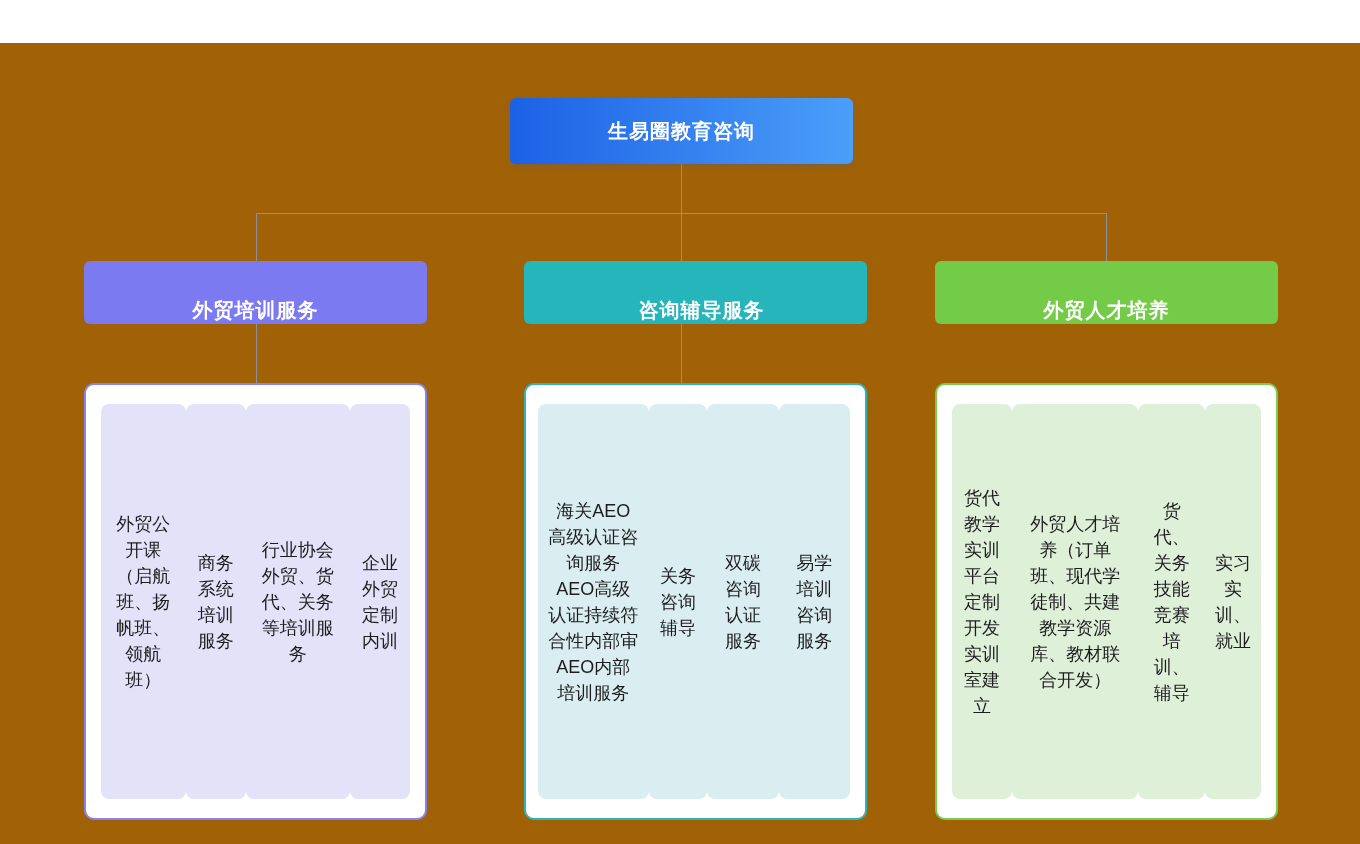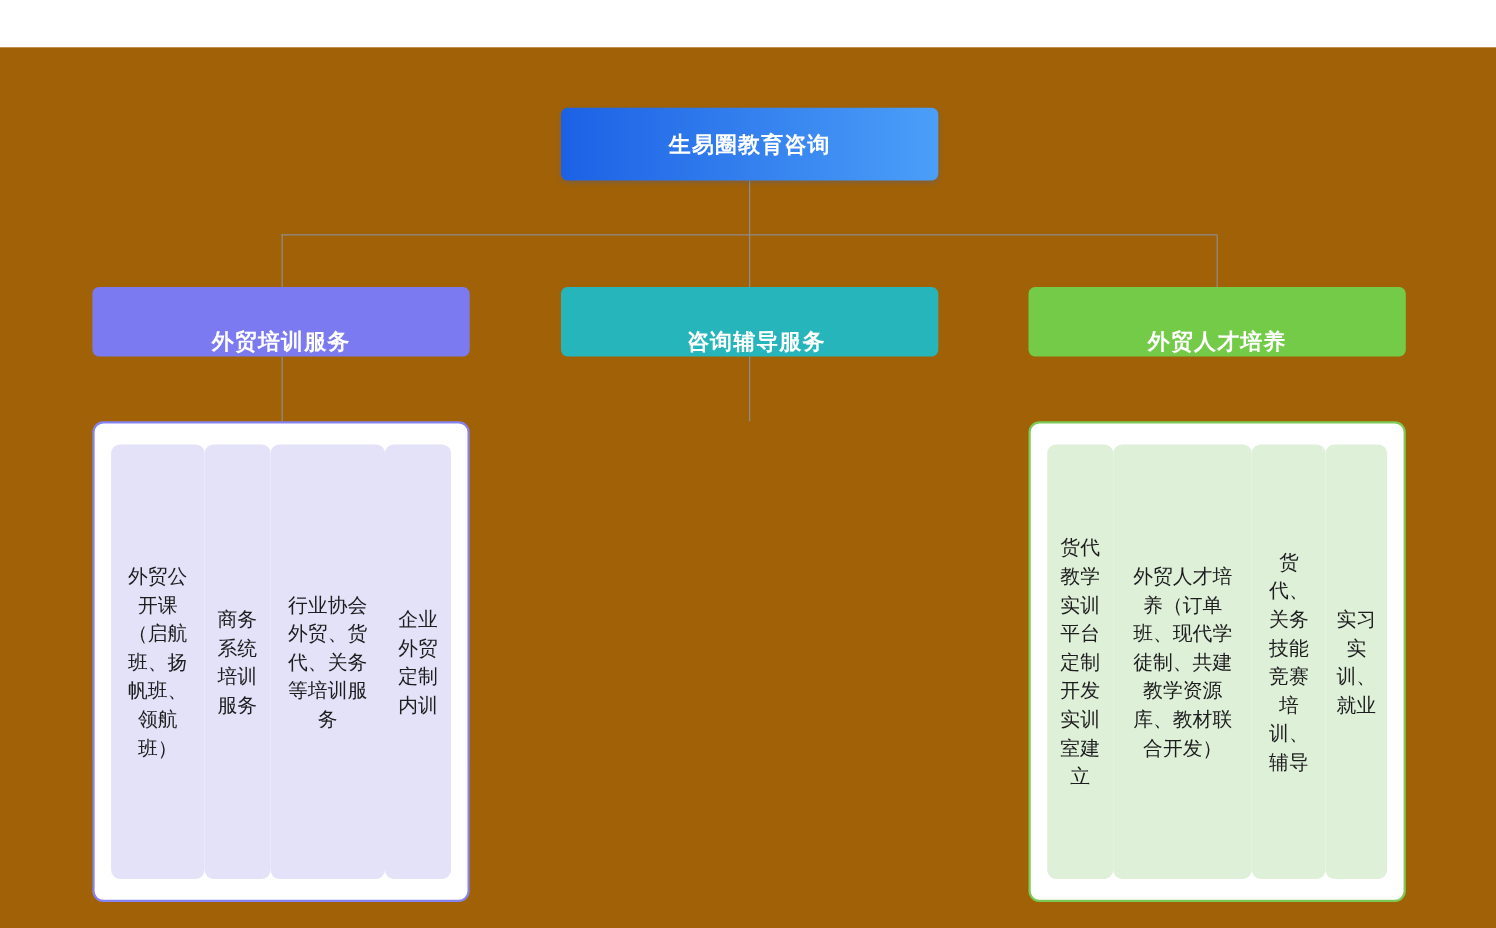--- a/index.html
+++ b/index.html
@@ -39,21 +39,21 @@
   }
   .leaf-item {
     min-height: 76px; border-radius: 8px; background: var(--item-bg);
     display: flex; align-items: center; justify-content: center;
     padding: 11px 10px; text-align: center;
     color: #1d1d1f; font-size: 18px; line-height: 26px;
     white-space: pre-line;
   }
 
   .col-0 { left: 84px; }
-  .col-1 { left: 510px; padding-left: 12px; }
+  .col-1 { left: 524px; padding-left: 12px; }
   .col-2 { left: 935px; }
 </style>
 </head>
 <body>
 
 <div class="canvas">
 
   <div class="line v" style="left: 681px; top: 121px; height: 49px; background: rgb(140, 146, 155);"></div>
   <div class="line h" style="left: 256px; top: 170px; width: 850px; background: rgb(140, 146, 155);"></div>
   <div class="line v" style="left: 256px; top: 170px; height: 48px; background: rgb(140, 146, 155);"></div>
@@ -73,20 +73,28 @@
     <div class="leaf-item">外贸公开课
 （启航班、扬帆班、领航班）</div>
     <div class="leaf-item">商务系统培训服务</div>
     <div class="leaf-item">行业协会外贸、货代、关务等培训服务</div>
     <div class="leaf-item">企业外贸定制内训</div>
   </div>
 
   <div class="branch-header col-1" style="--head: #27b5bc; --border: #2bb6bd; --item-bg: #daeef1;">
     <span>咨询辅导服务</span>
   </div>
+  <div class="branch-container col-1" style="--head: #27b5bc; --border: #2bb6bd; --item-bg: #daeef1;">
+    <div class="leaf-item">海关AEO高级认证咨询服务
+AEO高级认证持续符合性内部审
+AEO内部培训服务</div>
+    <div class="leaf-item">关务咨询辅导</div>
+    <div class="leaf-item">双碳咨询认证服务</div>
+    <div class="leaf-item">易学培训咨询服务</div>
+  </div>
 
   <div class="branch-header col-2" style="--head: #73cb47; --border: #7cca55; --item-bg: #dff0d9;">
     <span>外贸人才培养</span>
   </div>
   <div class="branch-container col-2" style="--head: #73cb47; --border: #7cca55; --item-bg: #dff0d9;">
     <div class="leaf-item">货代教学实训平台定制开发
 实训室建立</div>
     <div class="leaf-item">外贸人才培养（订单班、现代学徒制、共建教学资源库、教材联合开发）</div>
     <div class="leaf-item">货代、关务技能竞赛培训、辅导</div>
     <div class="leaf-item">实习实训、就业</div>

